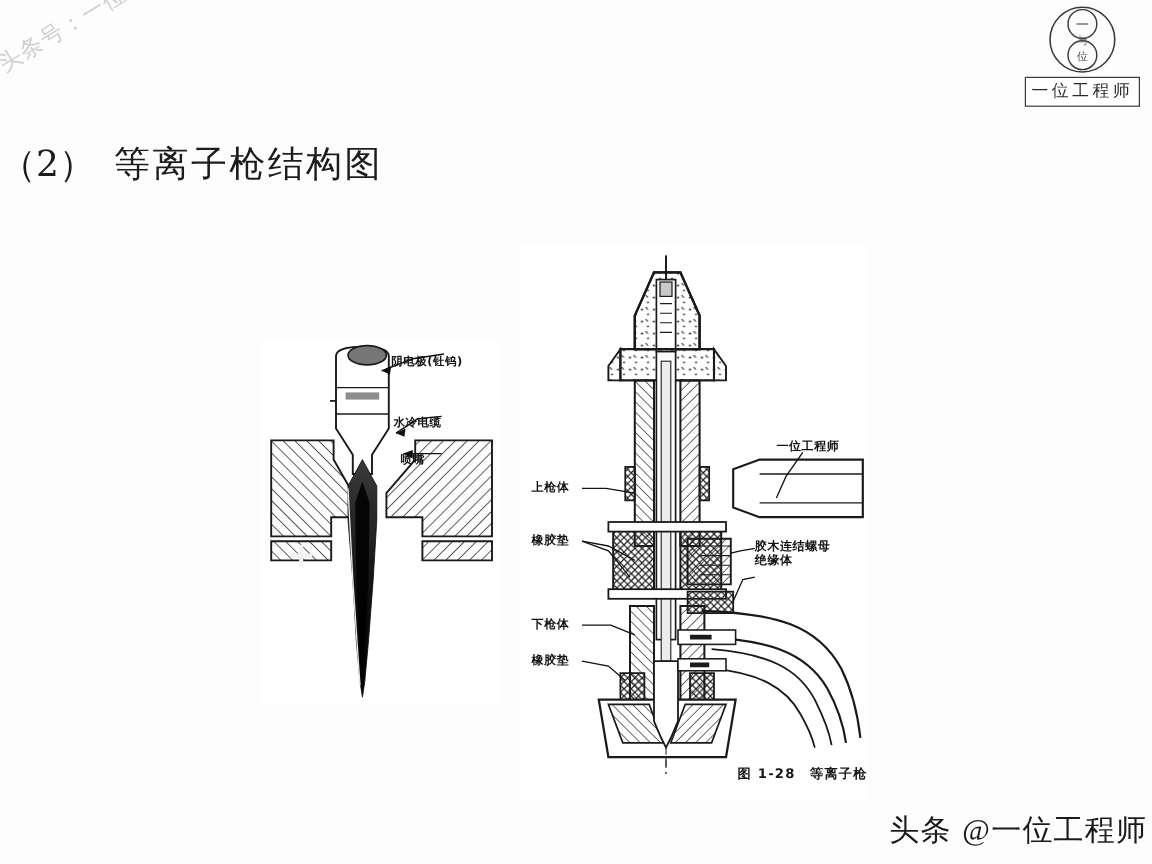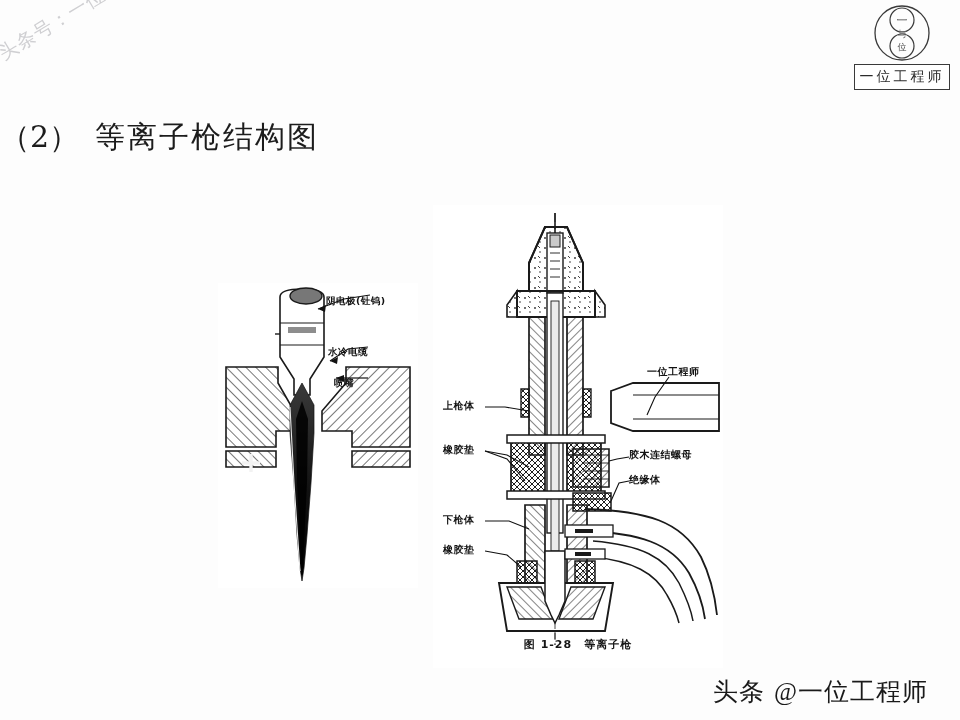--- a/index.html
+++ b/index.html
@@ -46,37 +46,37 @@
     position:absolute;left:218px;top:283px;width:200px;height:305px;
     background:#fff;overflow:hidden;
   }
   .fig-right{
     position:absolute;left:433px;top:205px;width:290px;height:463px;
     background:#fff;overflow:hidden;
   }
   .fig svg{display:block;width:100%;height:100%;}
 
   .cap{
-    position:absolute;left:0;right:0;bottom:16px;text-align:center;
+    position:absolute;left:0;right:0;bottom:16px;text-align:right;
     font-size:11px;color:#161616;letter-spacing:1px;font-weight:bold;
     font-family:"DejaVu Sans","Liberation Sans",sans-serif;
   }
   .cap .sp{display:inline-block;width:12px;}
 
   
   .lbl{
     position:absolute;font-size:10px;color:#121212;font-weight:bold;
     white-space:nowrap;letter-spacing:.5px;
     font-family:"DejaVu Sans","Liberation Sans",sans-serif;
   }
   .lbl-l{font-size:9.5px;}
 
   
   .brand{
-    position:absolute;right:32px;bottom:12px;
+    position:absolute;right:4px;bottom:12px;
     font-size:25px;color:#1a1a1a;letter-spacing:1px;
     font-family:"DejaVu Sans","Liberation Sans",sans-serif;
   }
   .brand .at{font-family:"Liberation Serif",serif;}
 </style>
 </head>
 <body>
 
 <div class="slide">
 
@@ -262,21 +262,21 @@
       </g>
     </svg>
 
     <div class="lbl" style="left:10px;top:194px">上枪体</div>
     <div class="lbl" style="left:10px;top:238px">橡胶垫</div>
     <div class="lbl" style="left:10px;top:308px">下枪体</div>
     <div class="lbl" style="left:10px;top:338px">橡胶垫</div>
 
     <div class="lbl" style="left:214px;top:160px">一位工程师</div>
     <div class="lbl" style="left:196px;top:243px">胶木连结螺母</div>
-    <div class="lbl" style="left:196px;top:268px">绝缘体</div>
+    <div class="lbl" style="left:196px;top:255px">绝缘体</div>
 
     <div class="cap">
       <span>图 1-28</span><span class="sp"></span><span>等离子枪</span>
     </div>
   </div>
 
   <div class="brand">
     <span>头条</span>
     <span class="at">@</span><span>一位工程师</span>
   </div>

